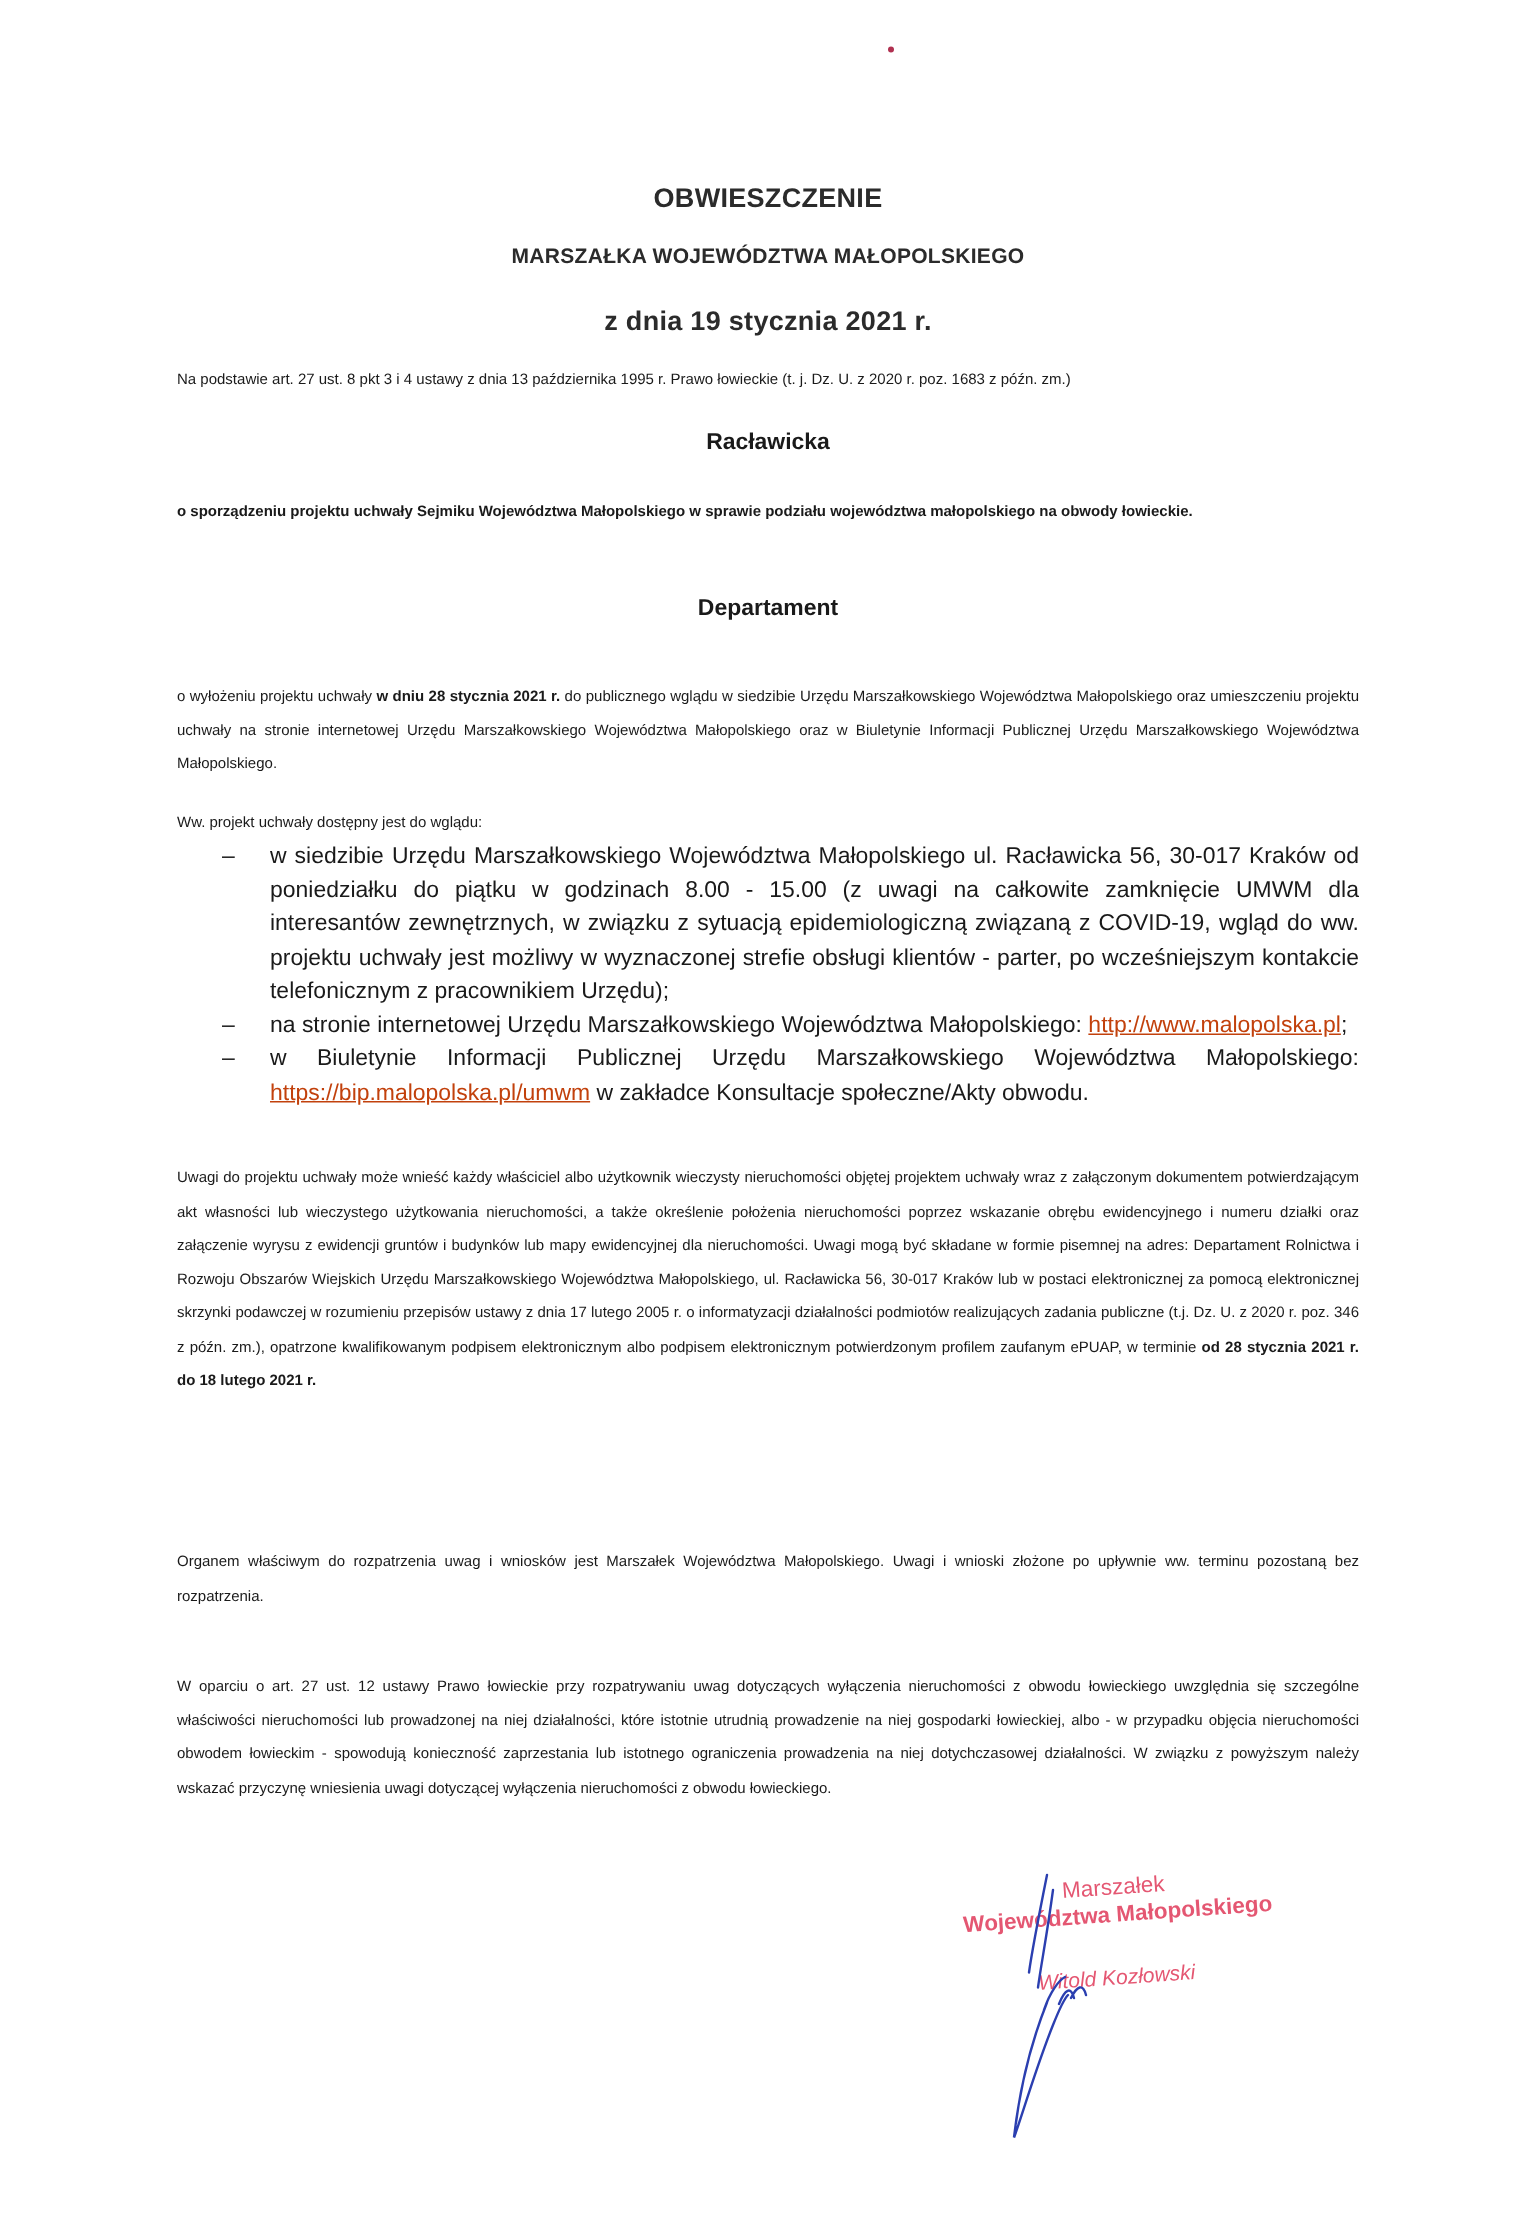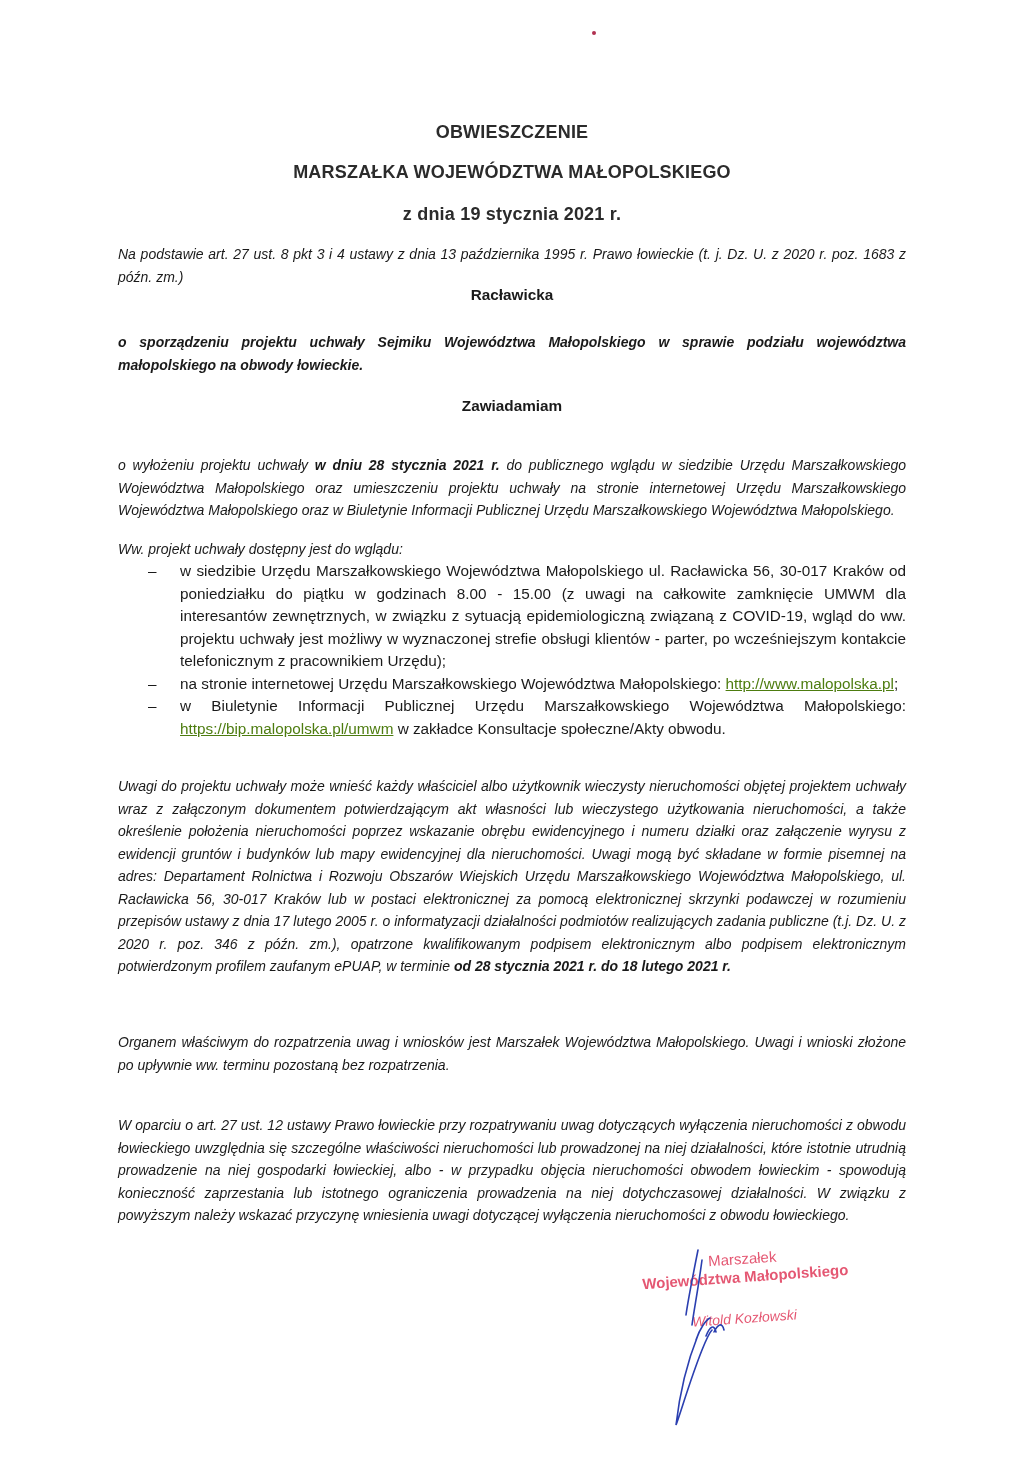--- a/index.html
+++ b/index.html
@@ -2,34 +2,34 @@
 <html><head>
   <meta charset="utf-8">
   <style>
     html, body { margin: 0; padding: 0; background: #ffffff; }
     body { width: 1024px; height: 1484px; position: relative; overflow: hidden;
            font-family: "Liberation Sans", sans-serif; color: #1a1a1a; }
     .page { position: absolute; left: 0; top: 0; width: 1024px; height: 1484px; }
     .dot { position: absolute; left: 592px; top: 31px; width: 4px; height: 4px; border-radius: 50%; background: #b03050; }
     .title { position: absolute; left: 0; width: 1024px; text-align: center; font-weight: bold; color: #2b2b2b; letter-spacing: 0.2px; }
     .t1 { top: 122px; font-size: 18px; }
-    .t2 { top: 162px; font-size: 18px; }
+    .t2 { top: 162px; font-size: 14px; }
     .t3 { top: 204px; font-size: 18px; }
-    .body { position: absolute; left: 118px; width: 788px; font-size: 14px; line-height: 22.5px; text-align: justify; font-style: italic; }
+    .body { position: absolute; left: 118px; width: 788px; font-size: 10px; line-height: 22.5px; text-align: justify; }
     .center-bold { position: absolute; left: 0; width: 1024px; text-align: center; font-weight: bold; font-size: 15.3px; }
     .p1 { top: 243px; }
     .inf { top: 286px; }
     .p2 { top: 331px; font-weight: bold; }
     .zaw { top: 397px; }
     .p3 { top: 430px; margin-top: 24px; }
     .p4 { top: 538px; }
     .list { position: absolute; left: 118px; width: 788px; top: 560px; font-size: 15.3px; line-height: 22.5px; }
     .li { position: relative; padding-left: 62px; text-align: justify; }
     .li .dash { position: absolute; left: 30px; top: 0; }
-    .link { color: #4d7c0f; text-decoration: underline; }
+    .link { color: #c2410c; text-decoration: underline; }
     .p5 { top: 775px; }
     .p6 { top: 1031px; }
     .p7 { top: 1086px; margin-top: 28px; }
     b { font-weight: bold; }
     .stamp { position: absolute; color: #e03a5a; font-family: "Liberation Sans", sans-serif; transform: rotate(-4deg); opacity: 0.85; }
     .s1 { left: 708px; top: 1250px; font-size: 15px; }
     .s2 { left: 642px; top: 1268px; font-size: 15px; font-weight: bold; }
     .s3 { left: 692px; top: 1310px; font-size: 14px; font-style: italic; }
     .sig { position: absolute; left: 640px; top: 1240px; width: 200px; height: 200px; }
   </style>
@@ -41,21 +41,21 @@
 
   <div class="title t1">OBWIESZCZENIE</div>
   <div class="title t2">MARSZAŁKA WOJEWÓDZTWA MAŁOPOLSKIEGO</div>
   <div class="title t3">z dnia 19 stycznia 2021 r.</div>
 
   <div class="body p1">Na podstawie art. 27 ust. 8 pkt 3 i 4 ustawy z dnia 13 października 1995 r. Prawo łowieckie (t. j. Dz. U. z 2020 r. poz. 1683 z późn. zm.)</div>
 
   <div class="center-bold inf">Racławicka</div>
   <div class="body p2">o sporządzeniu projektu uchwały Sejmiku Województwa Małopolskiego w sprawie podziału województwa małopolskiego na obwody łowieckie.</div>
 
-  <div class="center-bold zaw">Zawiadamiam</div>
+  <div class="center-bold zaw">Departament</div>
   <div class="body p3"><span>o wyłożeniu projektu uchwały </span><b>w dniu 28 stycznia 2021 r.</b><span> do publicznego wglądu w siedzibie Urzędu Marszałkowskiego Województwa Małopolskiego oraz umieszczeniu projektu uchwały na stronie internetowej Urzędu Marszałkowskiego Województwa Małopolskiego oraz w Biuletynie Informacji Publicznej Urzędu Marszałkowskiego Województwa Małopolskiego.</span></div>
 
   <div class="body p4">Ww. projekt uchwały dostępny jest do wglądu:</div>
   <div class="list" style="top:560px;">
     <div class="li">
       <span class="dash">–</span>
       <span>w siedzibie Urzędu Marszałkowskiego Województwa Małopolskiego ul. Racławicka 56, 30-017 Kraków od poniedziałku do piątku w godzinach 8.00 - 15.00 (z uwagi na całkowite zamknięcie UMWM dla interesantów zewnętrznych, w związku z sytuacją epidemiologiczną związaną z COVID-19, wgląd do ww. projektu uchwały jest możliwy w wyznaczonej strefie obsługi klientów - parter, po wcześniejszym kontakcie telefonicznym z pracownikiem Urzędu);</span>
     </div>
     <div class="li">
       <span class="dash">–</span>

